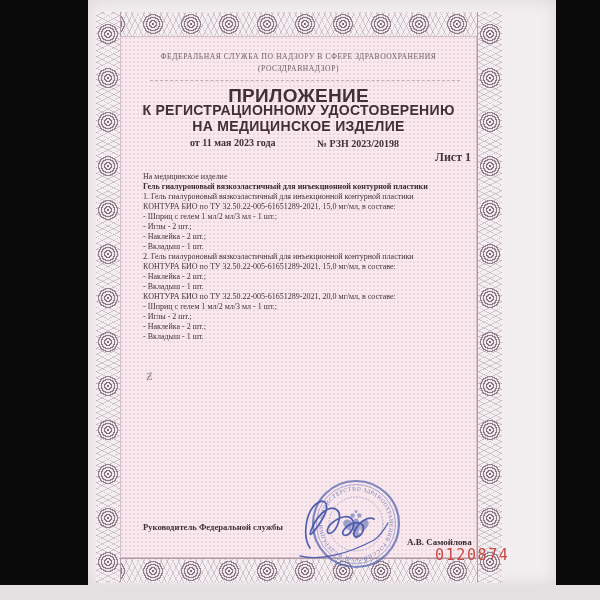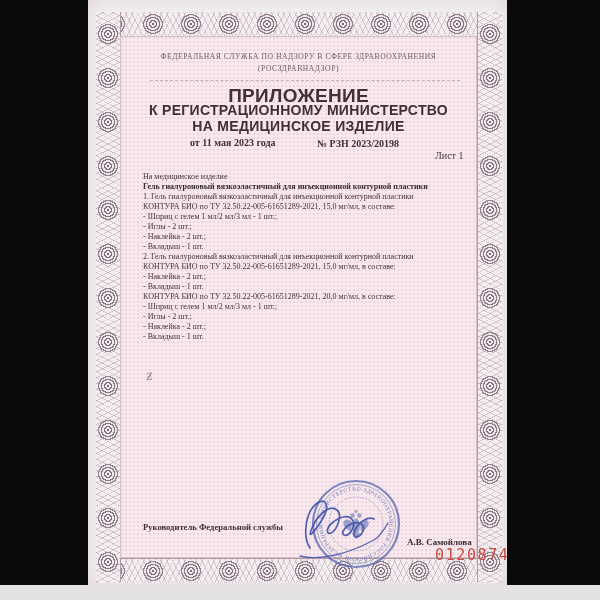--- a/index.html
+++ b/index.html
@@ -6,21 +6,21 @@
   body{
     width:600px;height:600px;position:relative;overflow:hidden;
     background:#000;font-family:"Liberation Serif",serif;
   }
   .bar{position:absolute;top:0;height:585px;background:#0a0a0a;}
   .bar.left{left:0;width:88px;}
   .bar.right{left:507px;width:93px;}
   .bottom-strip{position:absolute;left:0;top:585px;width:600px;height:15px;background:#e3e1e2;}
   
   .paper{
-    position:absolute;left:88px;top:0;width:419px;height:585px;
+    position:absolute;left:88px;top:0;width:468px;height:585px;
     background:#f3eff1;
     box-shadow:inset 0 0 18px rgba(120,100,110,.18);
   }
   
   .frame{position:absolute;left:8px;top:12px;width:405px;height:570px;outline:1px solid #b9a6b0;outline-offset:-1px;}
   .gb{position:absolute;background-color:#f4eef1;}
   .gb-rose-h{
     background-image:
       radial-gradient(circle at 50% 50%,
         #7e6b78 0 1.3px,#f2ecef 1.3px 2.9px,#857283 2.9px 4.3px,#efe7eb 4.3px 5.8px,
@@ -50,21 +50,21 @@
     background-size:4px 4px;
     box-shadow:inset 0 0 0 1px rgba(190,155,170,.55);
   }
   
   .abs{position:absolute;white-space:nowrap;}
   .centered{left:32px;width:357px;text-align:center;}
   .agency{font-size:7.6px;letter-spacing:.55px;color:#70626b;}
   .divider{position:absolute;left:62px;top:80px;width:310px;border-top:1px dashed #c9abb6;}
   .doc-title{font-family:"Liberation Sans",sans-serif;font-weight:bold;font-size:14px;color:#413038;letter-spacing:.3px;}
   .meta-bold{font-weight:bold;font-size:10px;color:#3e3138;}
-  .sheet{font-weight:normal;font-size:10px;color:#453741;}
+  .sheet{font-weight:bold;font-size:12px;color:#453741;}
   .body-block{position:absolute;left:55px;top:172px;width:312px;font-size:8px;line-height:10px;color:#40343b;}
   .body-line{white-space:nowrap;}
   .body-line.bold{font-weight:bold;color:#392d34;}
   .end-mark{position:absolute;left:58px;top:370px;font-size:11px;font-style:italic;color:#8a7d84;transform:rotate(-6deg);}
   .footer-title{font-weight:bold;font-size:8.6px;color:#3c3138;line-height:13px;}
   .signer-name{font-weight:bold;font-size:9px;color:#372d33;}
   .serial{font-family:"DejaVu Sans Mono",monospace;font-size:15px;letter-spacing:1.6px;color:#c94a42;}
   .stamp-box{position:absolute;left:222px;top:478px;width:92px;height:92px;opacity:.88;}
   .sig-box{position:absolute;left:208px;top:486px;width:116px;height:78px;}
 </style>
@@ -85,21 +85,21 @@
   </div>
 
   <div class="inner"></div>
 
   <div class="abs centered agency" style="top:52px">ФЕДЕРАЛЬНАЯ СЛУЖБА ПО НАДЗОРУ В СФЕРЕ ЗДРАВООХРАНЕНИЯ</div>
   <div class="abs centered agency" style="top:64px">(РОСЗДРАВНАДЗОР)</div>
 
   <div class="divider"></div>
 
   <div class="abs centered doc-title" style="top:85px;font-size:19px">ПРИЛОЖЕНИЕ</div>
-  <div class="abs centered doc-title" style="top:102px">К РЕГИСТРАЦИОННОМУ МИНИСТЕРСТВО</div>
+  <div class="abs centered doc-title" style="top:102px">К РЕГИСТРАЦИОННОМУ УДОСТОВЕРЕНИЮ</div>
   <div class="abs centered doc-title" style="top:118px">НА МЕДИЦИНСКОЕ ИЗДЕЛИЕ</div>
 
   <div class="abs meta-bold" style="left:102px;top:137px">от 11 мая 2023 года</div>
   <div class="abs meta-bold" style="left:229px;top:138px">№  РЗН 2023/20198</div>
   <div class="abs sheet" style="left:347px;top:150px">Лист 1</div>
 
   <div class="body-block">
     <div class="body-line">На медицинское изделие</div>
     <div class="body-line bold">Гель гиалуроновый вязкоэластичный для инъекционной контурной пластики</div>
     <div class="body-line">1. Гель гиалуроновый вязкоэластичный для инъекционной контурной пластики</div>

